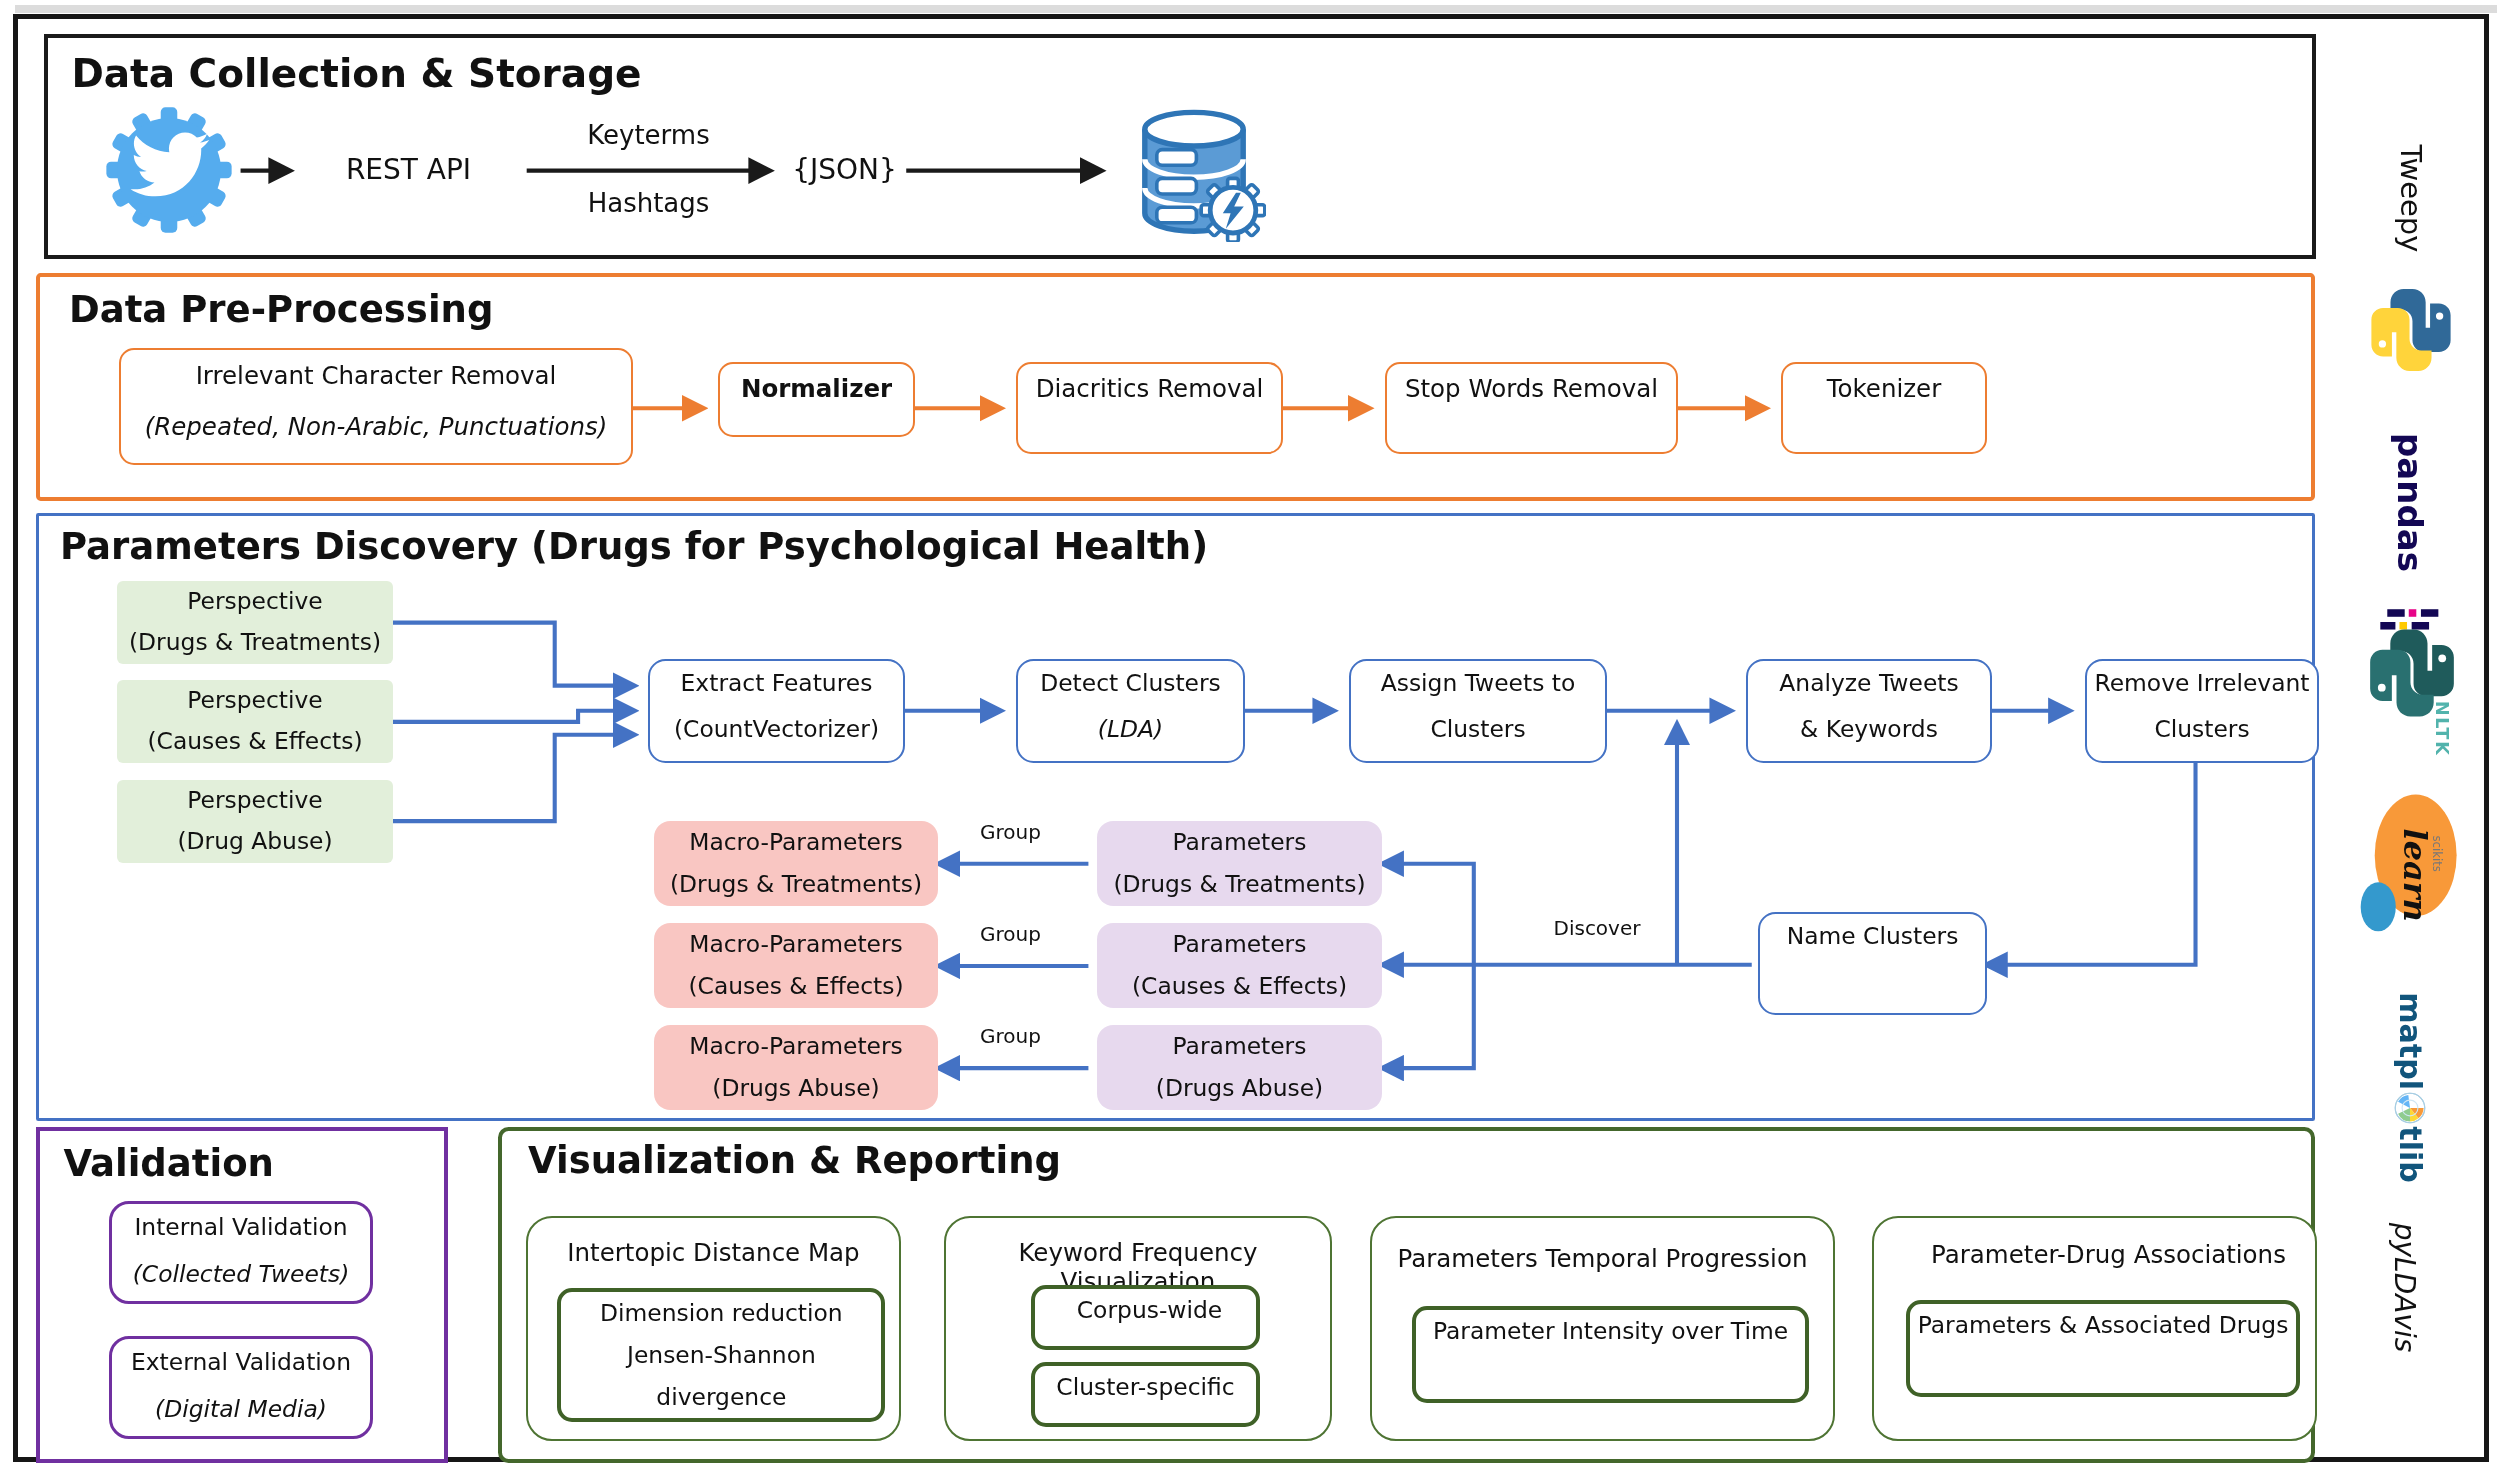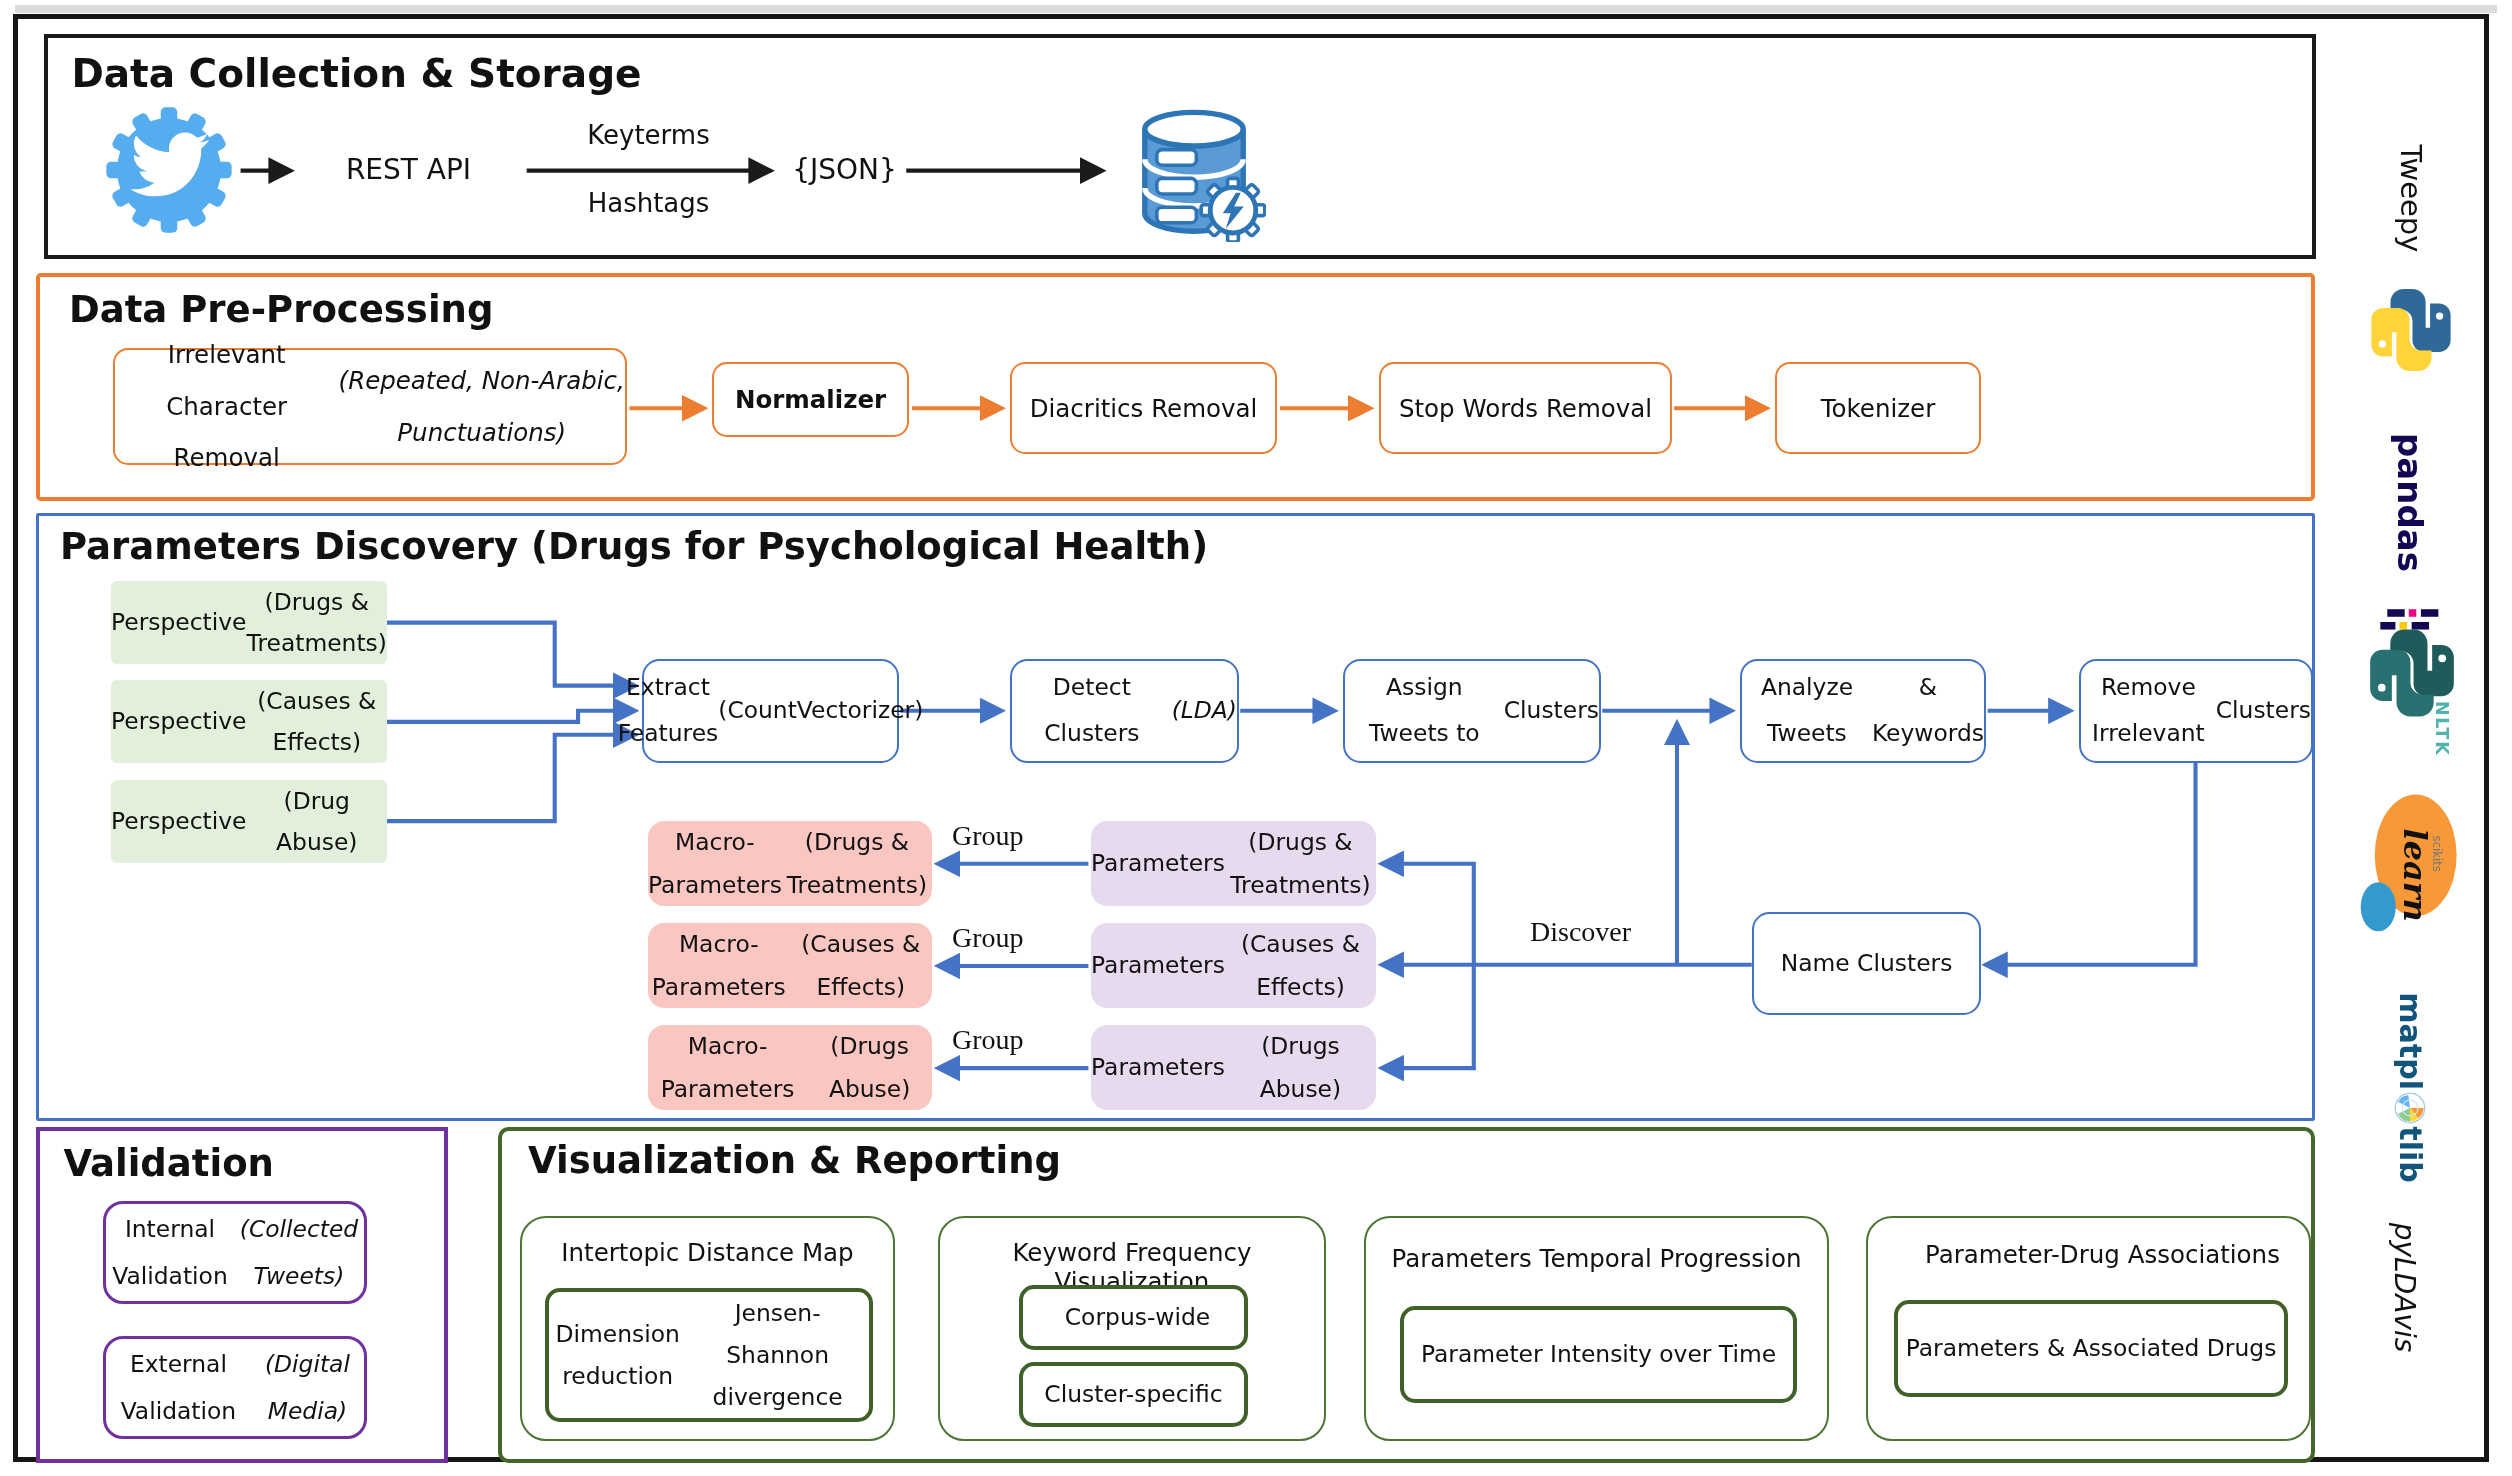--- a/index.html
+++ b/index.html
@@ -7,33 +7,33 @@
           font-family:"DejaVu Sans",sans-serif;color:#111;}
   .top-strip{position:absolute;left:15px;top:4.7px;right:15px;height:8.2px;background:#dcdcdc;}
   .frame{position:absolute;left:13px;top:14px;width:2476px;height:1448px;border:5.8px solid #161616;box-sizing:border-box;}
   .section{position:absolute;box-sizing:border-box;background:#fff;}
   .sec-collection{left:44px;top:34px;width:2272px;height:225px;border:4.1px solid #1a1a1a;}
   .sec-preproc{left:36px;top:273px;width:2279px;height:228px;border:4.1px solid #ED7D31;border-radius:4.7px;}
   .sec-discovery{left:36px;top:513px;width:2279px;height:608px;border:3.5px solid #4472C4;border-radius:2.3px;}
   .sec-validation{left:36px;top:1127px;width:412px;height:336px;border:4.7px solid #7030A0;}
   .sec-viz{left:498px;top:1127px;width:1817px;height:336px;border:4.7px solid #44672C;border-radius:10.5px;}
   .sec-title{position:absolute;font-weight:bold;font-size:37px;letter-spacing:0px;white-space:nowrap;}
-  .box{position:absolute;display:flex;flex-direction:row;justify-content:center;align-items:center;
-       text-align:center;box-sizing:border-box;z-index:2;background:#fff;}
+  .box{position:absolute;display:flex;flex-direction:column;align-items:center;
+       text-align:center;box-sizing:border-box;z-index:2;background:#fff;margin-left:6px;}
   .box span{display:block;}
   .o-box{border:2.9px solid #ED7D31;border-radius:15px;font-size:24.5px;line-height:2.0;}
   .b-box{border:2.9px solid #4472C4;border-radius:17.5px;font-size:23.4px;line-height:1.95;}
   .g-box{background:#E2EFDA;border-radius:6px;font-size:23.4px;line-height:1.75;}
   .pk-box{background:#F9C6C2;border-radius:16.4px;font-size:23.4px;line-height:1.8;}
   .pu-box{background:#E7D9EE;border-radius:16.4px;font-size:23.4px;line-height:1.8;}
   .v-box{border:3.5px solid #7030A0;border-radius:20px;font-size:23.4px;line-height:2.0;}
   .gr-card{border:2.9px solid #4E7433;border-radius:26px;font-size:24.5px;}
   .gr-inner{border:4.7px solid #3F6127;border-radius:15px;font-size:23.4px;line-height:1.8;}
   .flabel{position:absolute;font-size:26px;text-align:center;z-index:2;}
-  .small-label{position:absolute;font-size:28px;z-index:3;background:transparent;font-family:Liberation Serif, serif;}
+  .small-label{position:absolute;font-size:20px;text-align:center;z-index:3;background:transparent;}
   .card-title{position:absolute;width:100%;top:20px;text-align:center;font-size:24.5px;}
   .wires{position:absolute;left:0;top:0;width:2512px;height:1477px;z-index:1;pointer-events:none;}
   .rot{position:absolute;display:flex;align-items:center;justify-content:center;transform:rotate(90deg);}
   .lib-text{font-size:29px;color:#111;white-space:nowrap;}
   .pandas-text{font-size:34px;font-weight:bold;color:#130754;white-space:nowrap;}
   .mpl-row{display:flex;align-items:center;color:#11557C;font-weight:bold;font-size:30px;white-space:nowrap;}
   .pyldavis{font-style:italic;font-size:28px;color:#111;white-space:nowrap;}
   .nltk-wrap{position:relative;width:134px;height:111px;}
   .nltk-text{position:absolute;top:14px;right:0px;color:#52B3AC;font-size:17.5px;letter-spacing:1.8px;font-weight:bold;}
   .sk-wrap{position:relative;width:164px;height:117px;}

